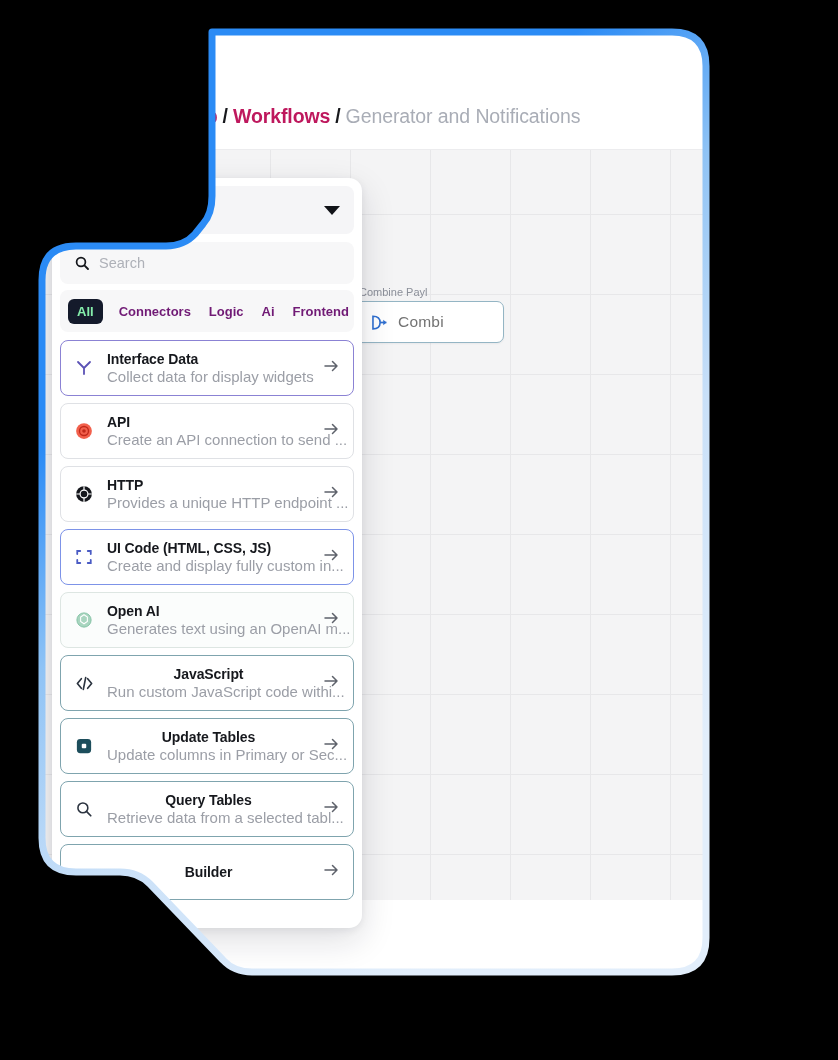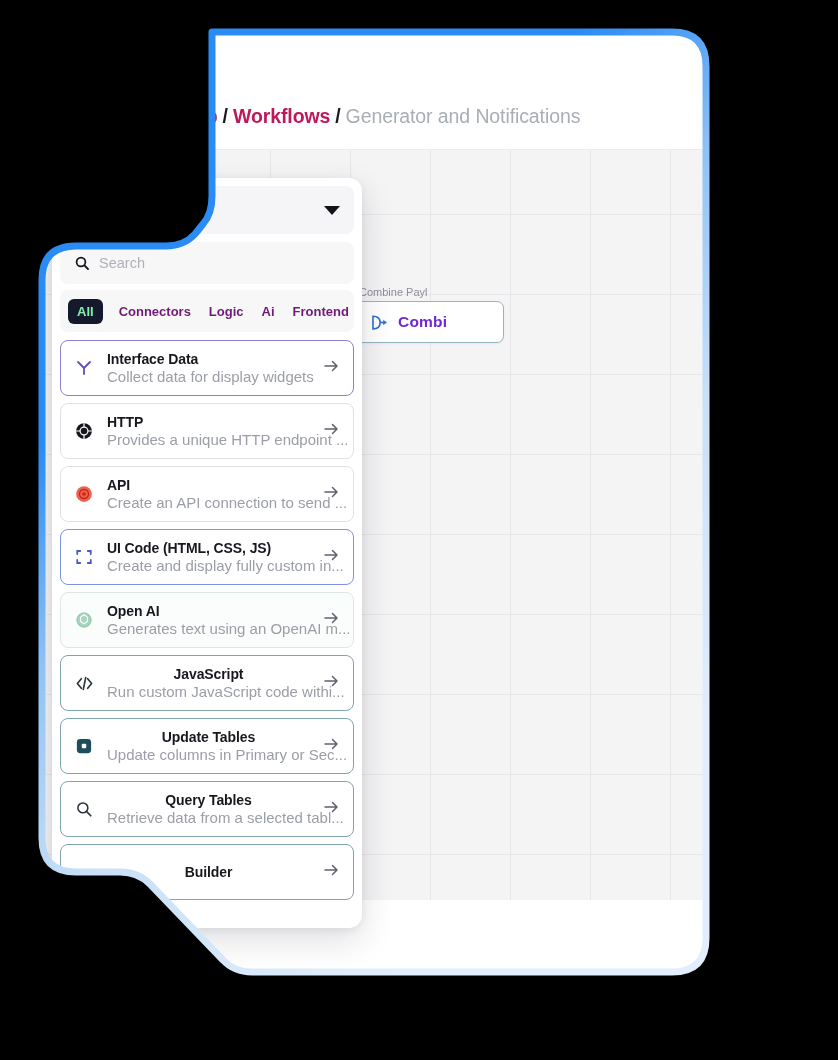--- a/index.html
+++ b/index.html
@@ -138,22 +138,22 @@
     align-items: center;
     padding: 0 14px;
     gap: 10px;
     box-shadow: 0 1px 2px rgba(16,20,32,.05);
   }
 
   .node-box.accent { border-color: #94b5c4; }
 
   .node-title {
     font-size: 15.5px;
-    font-weight: 700;
-    color: #6d28d9;
+    font-weight: 400;
+    color: #737373;
     letter-spacing: .2px;
     white-space: nowrap;
   }
 
   .port {
     position: absolute;
     width: 9px; height: 9px;
     border-radius: 50%;
     background: #ffffff;
     border: 1.7px solid #2d3038;
@@ -400,47 +400,47 @@
             <span class="item-arrow">
               <svg width="18" height="18" viewBox="0 0 24 24">
                   <path d="M4 12 H20 M14 6 L20 12 L14 18" fill="none" stroke="currentColor" stroke-width="2" stroke-linecap="round" stroke-linejoin="round"></path>
                 </svg>
             </span>
           </div>
 
           <div class="item">
             <span class="item-ico">
               <svg width="18" height="18" viewBox="0 0 24 24">
+                <circle cx="12" cy="12" r="10.5" fill="#f2604c"></circle>
+                <circle cx="12" cy="12" r="6" fill="none" stroke="#c0291a" stroke-width="1.8"></circle>
+                <circle cx="12" cy="12" r="2.4" fill="#c0291a"></circle>
+              </svg>
+            </span>
+            <span class="item-txt">
+              <span class="item-name">API</span>
+              <span class="item-desc">Create an API connection to send ...</span>
+            </span>
+            <span class="item-arrow">
+              <svg width="18" height="18" viewBox="0 0 24 24">
+                  <path d="M4 12 H20 M14 6 L20 12 L14 18" fill="none" stroke="currentColor" stroke-width="2" stroke-linecap="round" stroke-linejoin="round"></path>
+                </svg>
+            </span>
+          </div>
+
+          <div class="item">
+            <span class="item-ico">
+              <svg width="18" height="18" viewBox="0 0 24 24">
                 <circle cx="12" cy="12" r="10.5" fill="#15171c"></circle>
                 <circle cx="12" cy="12" r="5.2" fill="none" stroke="#ffffff" stroke-width="1.6"></circle>
                 <path d="M12 1.5 L12 6.8 M12 17.2 L12 22.5 M1.5 12 L6.8 12 M17.2 12 L22.5 12" stroke="#ffffff" stroke-width="1.6"></path>
               </svg>
             </span>
             <span class="item-txt">
               <span class="item-name">HTTP</span>
               <span class="item-desc">Provides a unique HTTP endpoint ...</span>
-            </span>
-            <span class="item-arrow">
-              <svg width="18" height="18" viewBox="0 0 24 24">
-                  <path d="M4 12 H20 M14 6 L20 12 L14 18" fill="none" stroke="currentColor" stroke-width="2" stroke-linecap="round" stroke-linejoin="round"></path>
-                </svg>
-            </span>
-          </div>
-
-          <div class="item">
-            <span class="item-ico">
-              <svg width="18" height="18" viewBox="0 0 24 24">
-                <circle cx="12" cy="12" r="10.5" fill="#f2604c"></circle>
-                <circle cx="12" cy="12" r="6" fill="none" stroke="#c0291a" stroke-width="1.8"></circle>
-                <circle cx="12" cy="12" r="2.4" fill="#c0291a"></circle>
-              </svg>
-            </span>
-            <span class="item-txt">
-              <span class="item-name">API</span>
-              <span class="item-desc">Create an API connection to send ...</span>
             </span>
             <span class="item-arrow">
               <svg width="18" height="18" viewBox="0 0 24 24">
                   <path d="M4 12 H20 M14 6 L20 12 L14 18" fill="none" stroke="currentColor" stroke-width="2" stroke-linecap="round" stroke-linejoin="round"></path>
                 </svg>
             </span>
           </div>
 
           <div class="item sel-blue">
             <span class="item-ico">

